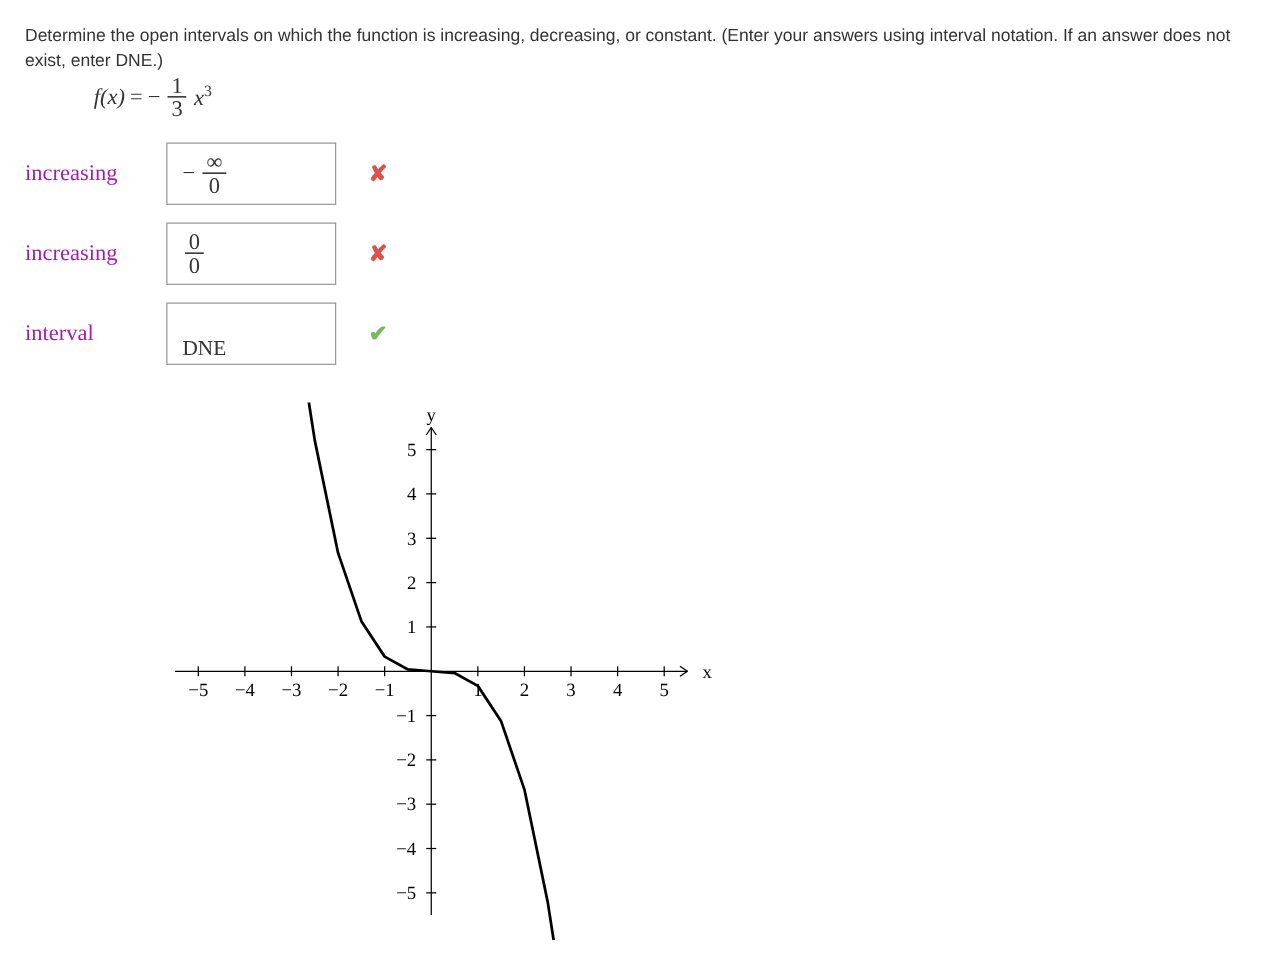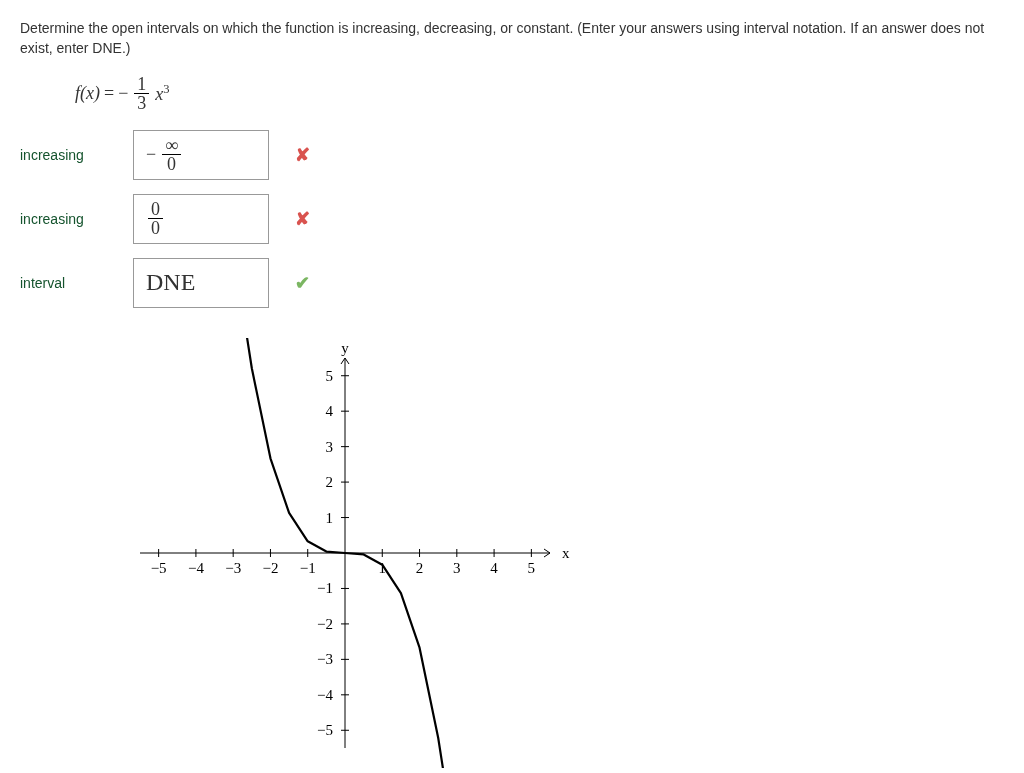--- a/index.html
+++ b/index.html
@@ -12,21 +12,21 @@
     width: 1024px;
     box-sizing: border-box;
   }
   .question {
     line-height: 1.45;
   }
   .function {
     font-family: "Times New Roman", serif;
     font-style: italic;
     font-size: 18px;
-    margin: 16px 0 18px 55px;
+    margin: 0 0 18px 55px;
     display: flex;
     align-items: center;
     gap: 4px;
   }
   .fraction {
     display: inline-flex;
     flex-direction: column;
     align-items: center;
     font-style: normal;
     line-height: 1;
@@ -49,41 +49,43 @@
     gap: 14px;
     margin-bottom: 30px;
   }
   .answer-row {
     display: flex;
     align-items: center;
     gap: 18px;
   }
   .label {
     width: 95px;
-    font-size: 14px;
-    color: #14532d;
+    font-size: 18px;
+    color: #a21caf;
+    font-family: Liberation Serif, serif;
   }
   .answer-box {
     border: 1px solid #999;
     min-width: 110px;
     height: 44px;
     padding: 2px 12px;
     display: flex;
     align-items: center;
     justify-content: flex-start;
     font-family: "Times New Roman", serif;
     font-size: 18px;
     background: #fff;
   }
   .answer-box .fraction .num,
   .answer-box .fraction .den {
     font-family: "Times New Roman", serif;
   }
   .answer-box.dne {
-    font-size: 24px;
+    font-size: 17px;
+    align-items: flex-end;
   }
   .mark {
     font-size: 18px;
     font-weight: bold;
     margin-left: 8px;
   }
   .mark.wrong {
     color: #d9534f;
   }
   .mark.correct {

